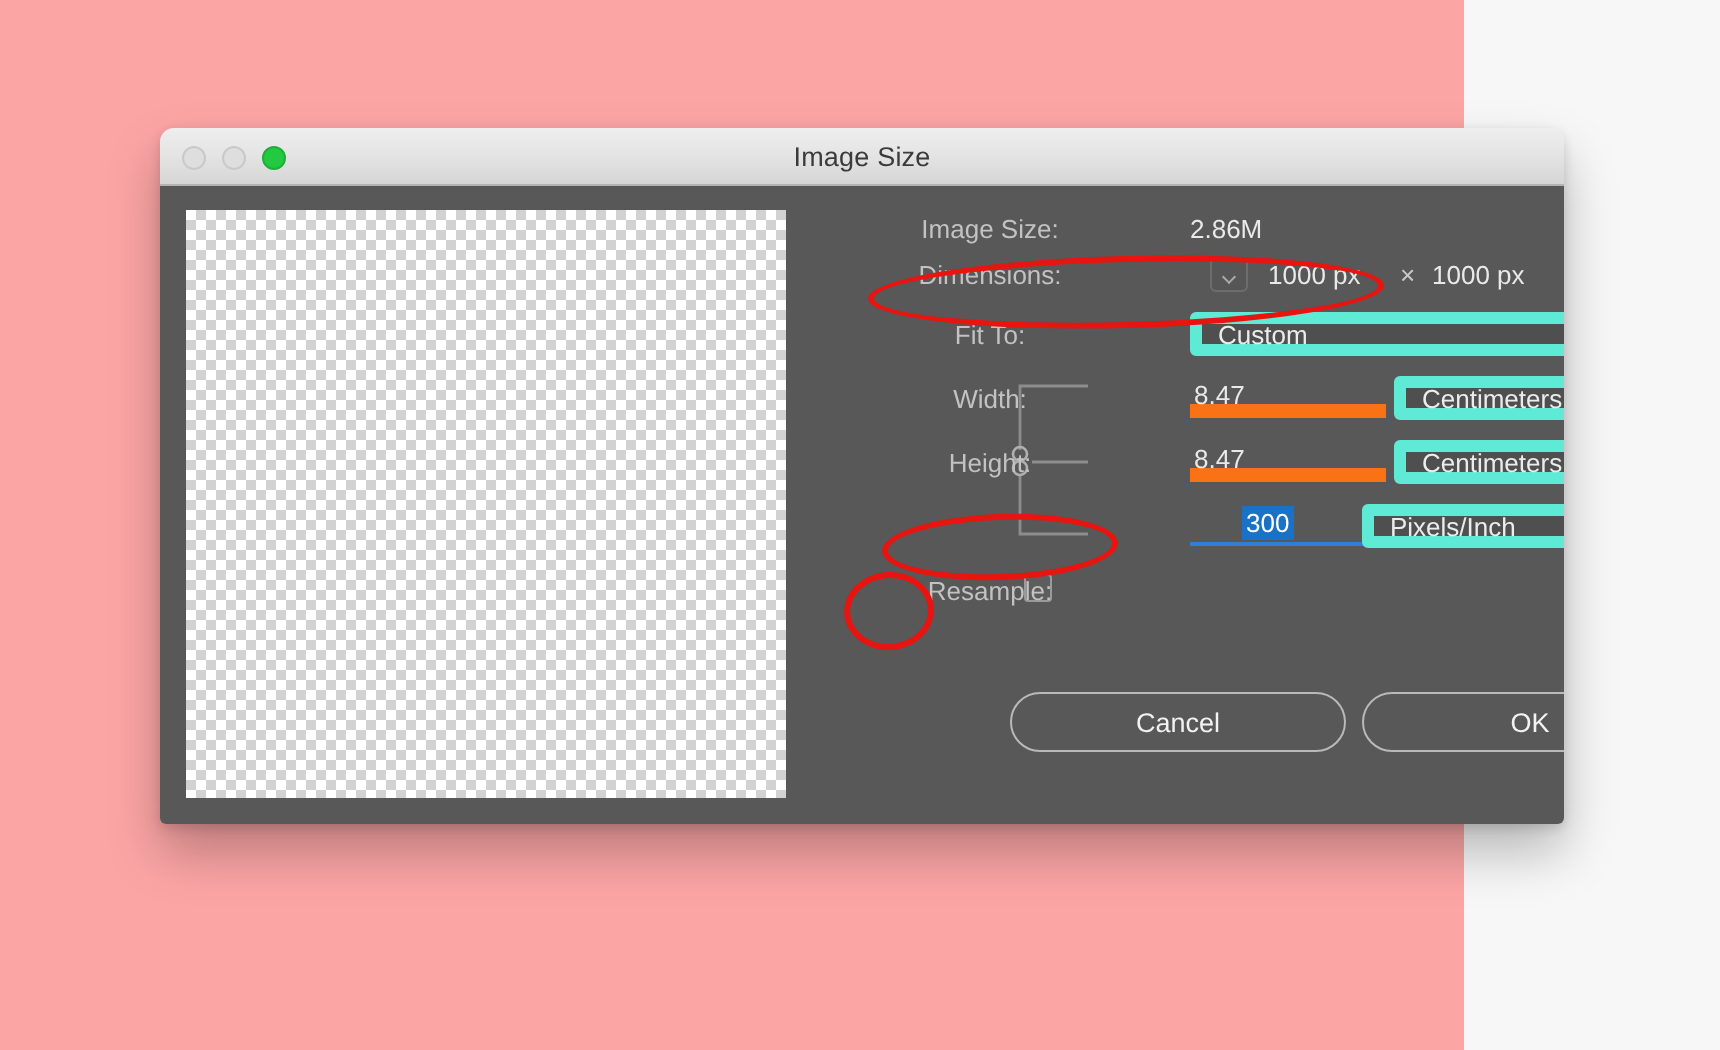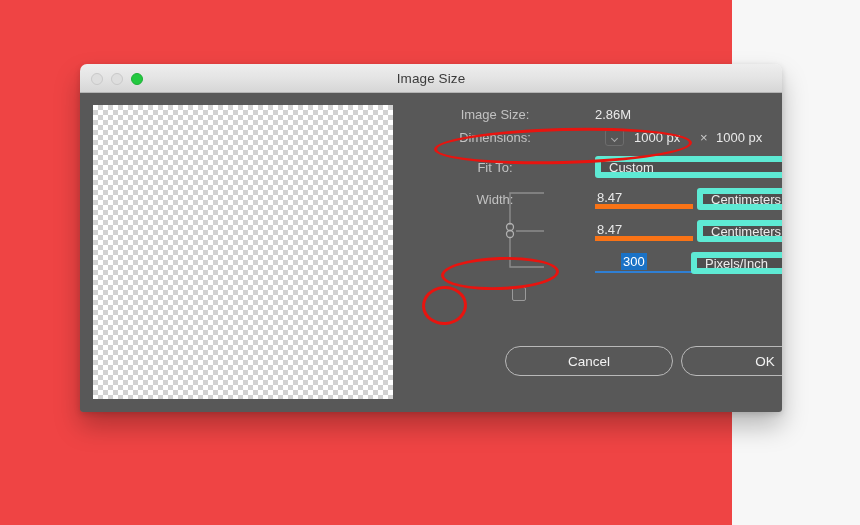--- a/index.html
+++ b/index.html
@@ -8,21 +8,21 @@
     width: 860px; height: 525px;
     overflow: hidden;
     background: #f7f7f7;
     font-family: "Liberation Sans", sans-serif;
     -webkit-font-smoothing: antialiased;
   }
 
   #canvas {
     position: relative;
     width: 732px; height: 525px;
-    background: #ef4444;
+    background: #fca5a5;
   }
 
   
   #window {
     position: absolute;
     left: 80px; top: 64px;
     width: 702px; height: 348px;
     border-radius: 7px 7px 3px 3px;
     box-shadow: 0 14px 26px rgba(0,0,0,0.26), 0 2px 6px rgba(0,0,0,0.14);
     overflow: hidden;
@@ -130,21 +130,21 @@
     padding: 0 8px;
     font-size: 13px;
     color: #ececec;
   }
   .select.disabled { color: #8d8d8d; border-color: #626262; background: #545454; }
 
   
   .input {
     position: absolute;
     height: 19px;
-    border-bottom: 5px solid #f97316;
+    border-bottom: 7px solid #f97316;
     font-size: 13px;
     color: #e9e9e9;
     padding-left: 2px;
     white-space: nowrap;
   }
   .input.focused { border-bottom: 2px solid #2f7fd4; }
   .sel-text {
     background: #1a72c6;
     color: #ffffff;
     padding: 1px 2px;
@@ -251,35 +251,37 @@
           </svg>
         </div>
 
         <div class="lbl" style="left:0px; top:99px;">Width:</div>
         <div class="input" style="left:190px; top:97px; width:98px;">8.47</div>
         <div class="select" style="left:292px; top:95px; width:152px;">
           <span>Centimeters</span>
 
         </div>
 
+        <div class="lbl" style="left:0px; top:131px;">Height:</div>
         <div class="input" style="left:190px; top:129px; width:98px;">8.47</div>
         <div class="select" style="left:292px; top:127px; width:152px;">
           <span>Centimeters</span>
 
         </div>
 
         <div class="input focused" style="left:190px; top:161px; width:98px;">
           <span class="sel-text">300</span>
         </div>
-        <div class="select" style="left:286px; top:159px; width:152px;">
+        <div class="select" style="left:276px; top:159px; width:152px;">
           <span>Pixels/Inch</span>
 
         </div>
 
         <div id="resample-box"></div>
+        <div class="lbl" style="left:0px; top:195px;">Resample:</div>
 
         <div class="btn" style="left:100px; top:253px; width:168px;">
           <span>Cancel</span>
         </div>
         <div class="btn" style="left:276px; top:253px; width:168px;">
           <span>OK</span>
         </div>
 
       </div>
     </div>

